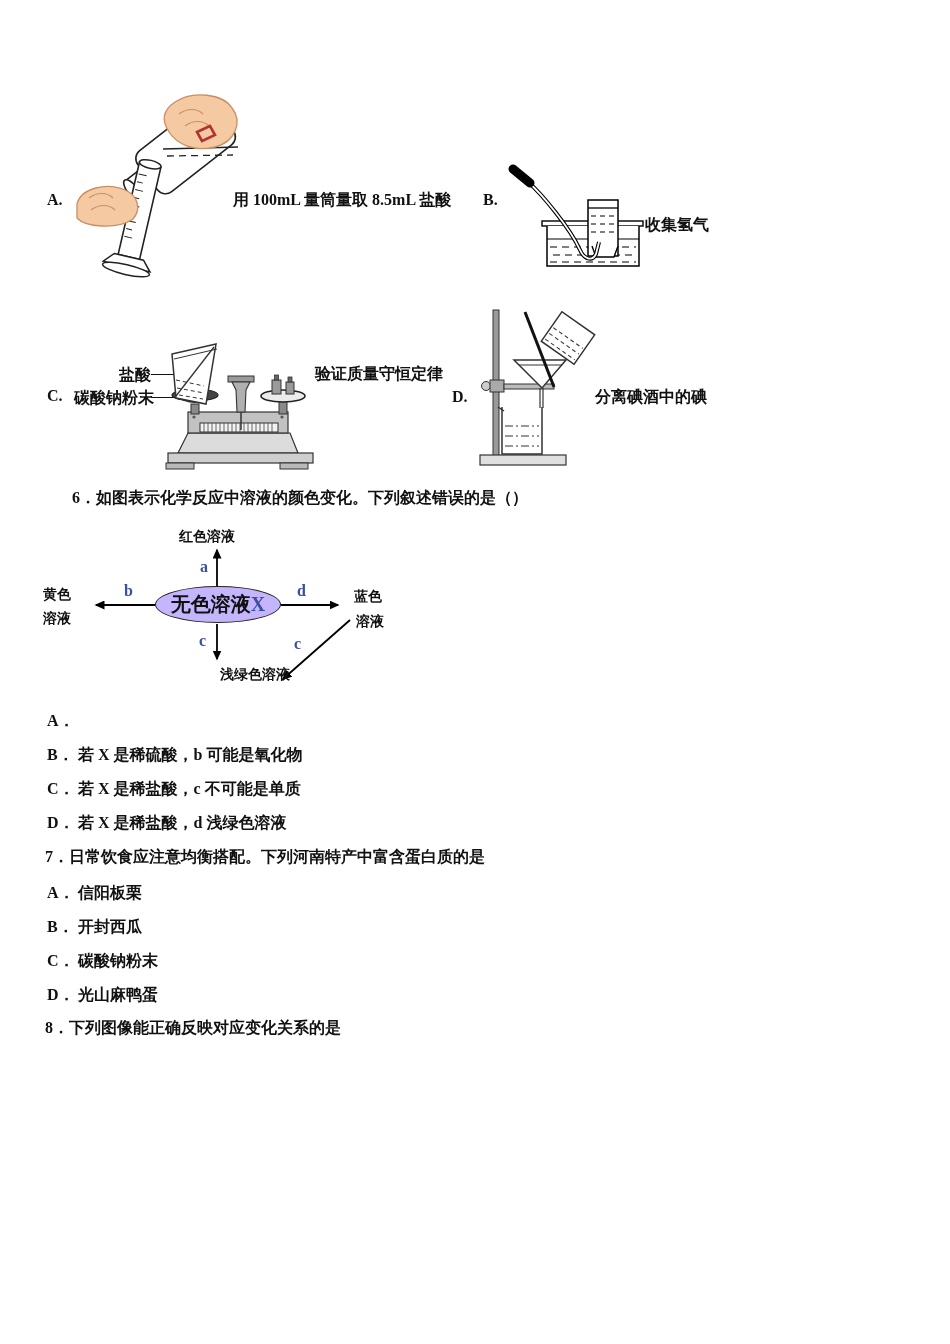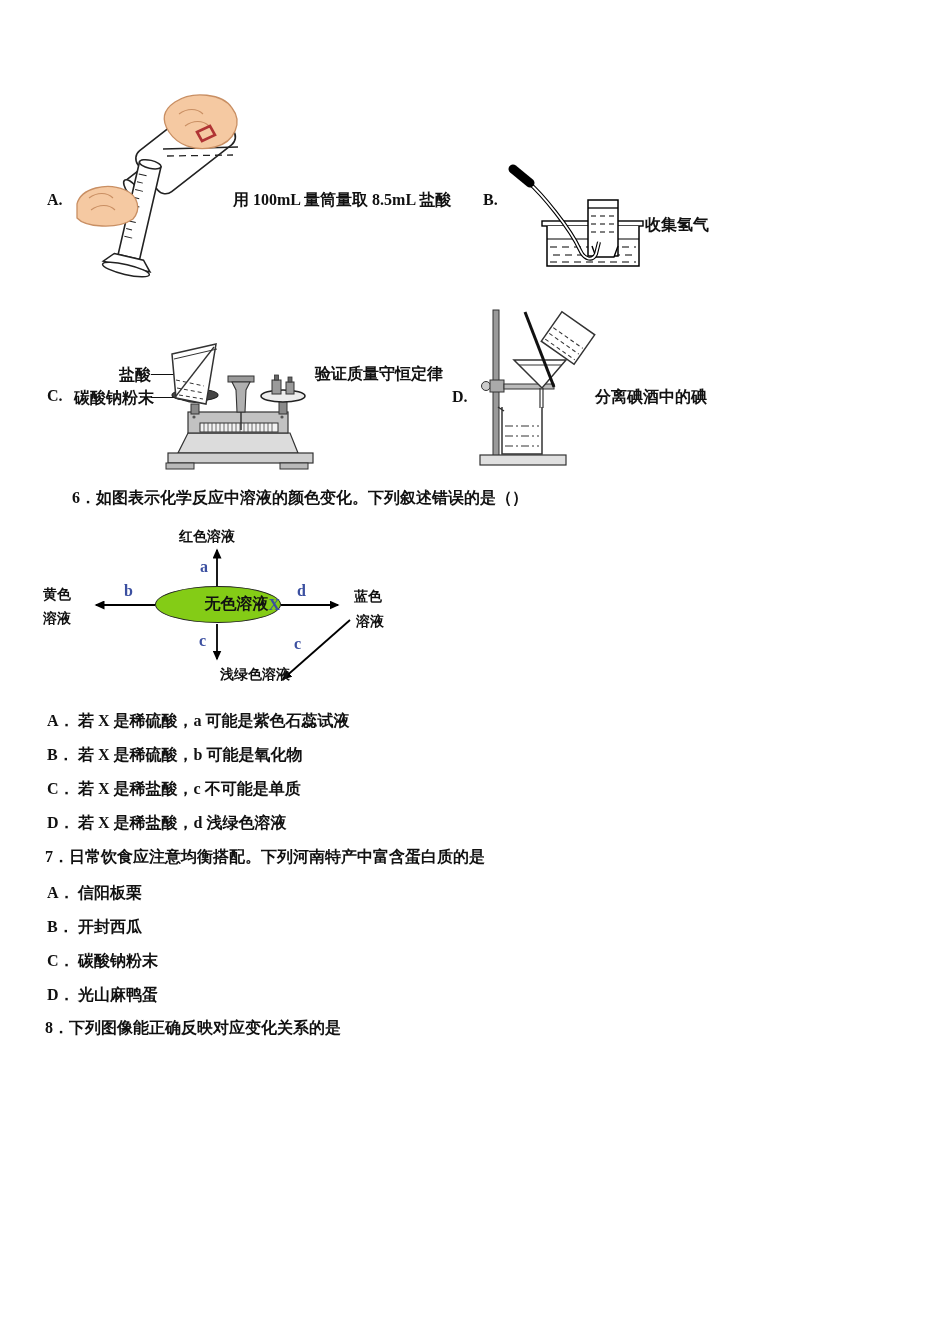--- a/index.html
+++ b/index.html
@@ -10,22 +10,22 @@
     font-weight:bold; color:#111;
   }
   .abs { position:absolute; }
   .txt { font-size:16px; line-height:20px; white-space:nowrap; }
   .dlabel { font-size:14px; line-height:20px; white-space:nowrap; }
   .blue { color:#3b4fa0; }
   .letter { font-size:16px; color:#3b4fa0; font-weight:bold; line-height:16px; }
   .leader { height:0; border-top:1.6px solid #111; }
   .ellipse {
     border:1.6px solid #222; border-radius:50%;
-    display:flex; align-items:center; justify-content:flex-end;
-    background:#84cc16; font-size:16px; white-space:nowrap;
+    display:flex; align-items:center; justify-content:center;
+    background:#c4b5fd; font-size:20px; white-space:nowrap;
   }
   .optrow { position:absolute; left:47px; display:flex; }
   .optrow .lab { width:31px; font-size:16px; }
   .optrow .otx { font-size:16px; }
   svg { display:block; }
 </style>
 </head>
 <body>
 
 <span class="abs txt" style="left:47px;top:190px;">A.</span>
@@ -192,21 +192,20 @@
 </div>
 
 <span class="abs dlabel" style="left:43px;top:585px;">黄色</span>
 <span class="abs dlabel" style="left:43px;top:609px;">溶液</span>
 <span class="abs dlabel" style="left:354px;top:587px;">蓝色</span>
 <span class="abs dlabel" style="left:356px;top:612px;">溶液</span>
 <span class="abs dlabel" style="left:172px;top:665px;margin-left:48px;">浅绿色溶液</span>
 
 <div class="optrow" style="top:711px;">
   <span class="lab">A．</span>
-  <span class="otx">若 X 是稀硫酸，a 可能是紫色石蕊试液</span>
 </div>
 <div class="optrow" style="top:745px;">
   <span class="lab">B．</span>
   <span class="otx">若 X 是稀硫酸，b 可能是氧化物</span>
 </div>
 <div class="optrow" style="top:779px;">
   <span class="lab">C．</span>
   <span class="otx">若 X 是稀盐酸，c 不可能是单质</span>
 </div>
 <div class="optrow" style="top:813px;">

